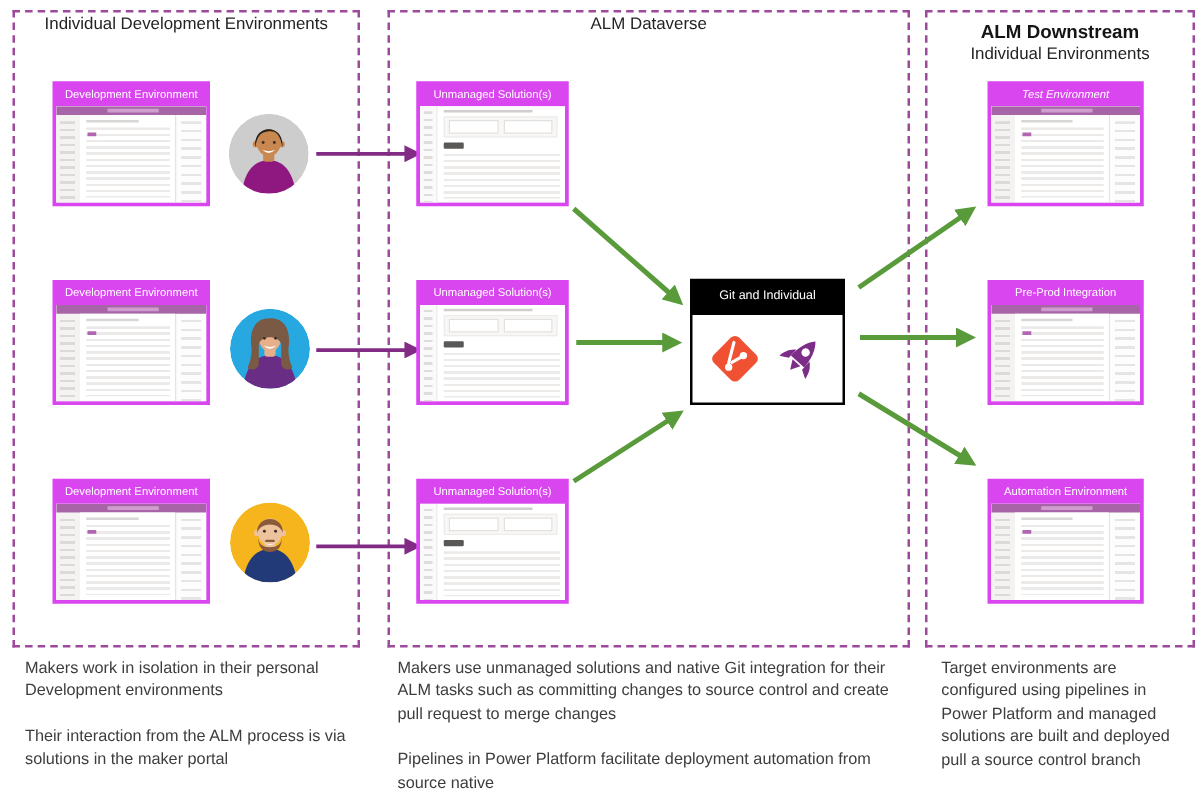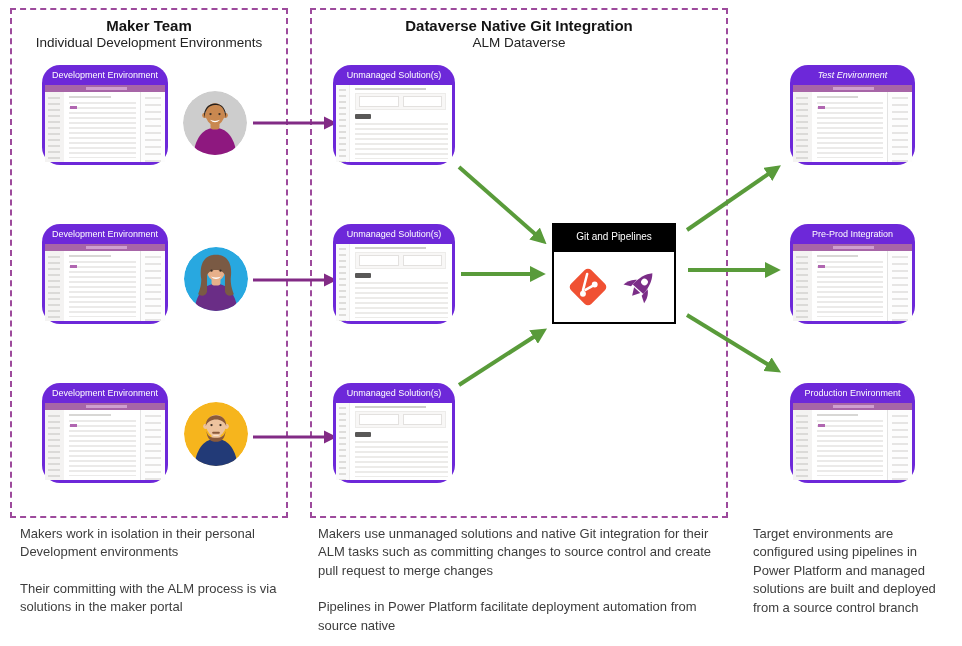--- a/index.html
+++ b/index.html
@@ -9,21 +9,21 @@
   
   .panel{position:absolute;top:8px;height:510px;box-sizing:border-box;
          border:2px dashed var(--panel-border,#9d4a9c);background:transparent;}
   #panel-maker{left:10px;width:278px;}
   #panel-git{left:310px;width:418px;}
   #panel-alm{left:740px;width:216px;}
   .panel-title{margin-top:7px;text-align:center;font-size:15px;font-weight:bold;color:#141414;}
   .panel-subtitle{text-align:center;font-size:13.5px;color:#232323;margin-top:1px;}
 
   
-  .diagram-box{position:absolute;width:125px;height:100px;background:#6d28d9;border-radius:18px;}
+  .diagram-box{position:absolute;width:125px;height:100px;background:#d946ef;}
   .box-label{height:19px;line-height:20px;color:#fff;font-size:9px;text-align:center;
              white-space:nowrap;overflow:hidden;}
   .box-screen{position:absolute;left:3px;right:3px;top:20px;bottom:3px;background:#fff;overflow:hidden;}
 
   
   .envshot{position:absolute;inset:0;display:flex;flex-direction:column;background:#fff;}
   .env-topbar{height:7px;flex:none;background:var(--screenshot-topbar,#a765a7);position:relative;}
   .env-search{position:absolute;left:34%;top:2px;width:34%;height:3px;background:#cf9ecf;}
   .env-body{flex:1;display:flex;min-height:0;}
   .env-nav{width:19px;flex:none;background-color:#f4f3f2;
@@ -71,29 +71,31 @@
   
   .caption{position:absolute;top:525px;font-size:13px;line-height:1.42;color:#3d3d3d;}
   .caption p{margin:0 0 18px 0;}
 </style>
 </head>
 <body>
 
 <div class="canvas">
 
   <section class="panel" id="panel-maker">
-    <div class="panel-title">Maker Team</div>
     <div class="panel-subtitle">Individual Development Environments</div>
   </section>
 
   <section class="panel" id="panel-git">
-    <div class="panel-title">Dataverse Native Git Integration</div>
     <div class="panel-subtitle">ALM Dataverse</div>
   </section>
 
+  <section class="panel" id="panel-alm">
+    <div class="panel-title">ALM Downstream</div>
+    <div class="panel-subtitle">Individual Environments</div>
+  </section>
 
   <svg class="arrows" width="962" height="646" viewBox="0 0 962 646">
     <defs>
       <marker id="ah-purple" viewBox="0 0 10 10" refX="7" refY="5" markerWidth="4.5" markerHeight="4.5" orient="auto-start-reverse">
         <path d="M0,0 L10,5 L0,10 Z" class="head-purple"></path>
       </marker>
       <marker id="ah-green" viewBox="0 0 10 10" refX="7" refY="5" markerWidth="4" markerHeight="4" orient="auto-start-reverse">
         <path d="M0,0 L10,5 L0,10 Z" class="head-green"></path>
       </marker>
     </defs>
@@ -266,21 +268,21 @@
               <span class="sol-card"></span>
             </div>
       <span class="sol-chip"></span>
       <div class="sol-rows"></div>
           </div>
         </div>
     </div>
   </div>
 
   <div class="git-box">
-    <div class="box-label git-label">Git and Pipelines</div>
+    <div class="box-label git-label">Git and Individual</div>
     <div class="git-body">
       <svg viewBox="0 0 100 100" width="42" height="42">
         <rect x="16" y="16" width="68" height="68" rx="11" transform="rotate(45 50 50)" fill="#f05133"></rect>
         <g stroke="#ffffff" stroke-width="6" stroke-linecap="round">
           <line x1="48" y1="19" x2="38" y2="58"></line>
           <line x1="44" y1="57" x2="60" y2="48"></line>
         </g>
         <circle cx="38" cy="66" r="7" fill="#ffffff"></circle>
         <circle cx="66" cy="44" r="7" fill="#ffffff"></circle>
       </svg>
@@ -326,44 +328,44 @@
       <div class="env-main">
               <span class="env-chip"></span>
             </div>
       <div class="env-props"></div>
           </div>
         </div>
     </div>
   </div>
 
   <div class="diagram-box" style="left:790px;top:383px;">
-    <div class="box-label">Production Environment</div>
+    <div class="box-label">Automation Environment</div>
     <div class="box-screen">
       <div class="envshot">
           <div class="env-topbar">
             <span class="env-search"></span>
           </div>
       <div class="env-body">
             <div class="env-nav"></div>
       <div class="env-main">
               <span class="env-chip"></span>
             </div>
       <div class="env-props"></div>
           </div>
         </div>
     </div>
   </div>
 
   <div class="caption" style="left:20px;width:272px;">
     <p>Makers work in isolation in their personal Development environments</p>
-    <p>Their committing with the ALM process is via solutions in the maker portal</p>
+    <p>Their interaction from the ALM process is via solutions in the maker portal</p>
   </div>
 
   <div class="caption" style="left:318px;width:402px;">
     <p>Makers use unmanaged solutions and native Git integration for their ALM tasks such as committing changes to source control and create pull request to merge changes</p>
     <p>Pipelines in Power Platform facilitate deployment automation from source native</p>
   </div>
 
   <div class="caption" style="left:753px;width:203px;">
-    <p>Target environments are configured using pipelines in Power Platform and managed solutions are built and deployed from a source control branch</p>
+    <p>Target environments are configured using pipelines in Power Platform and managed solutions are built and deployed pull a source control branch</p>
   </div>
 
 </div>
 
 </body></html>

